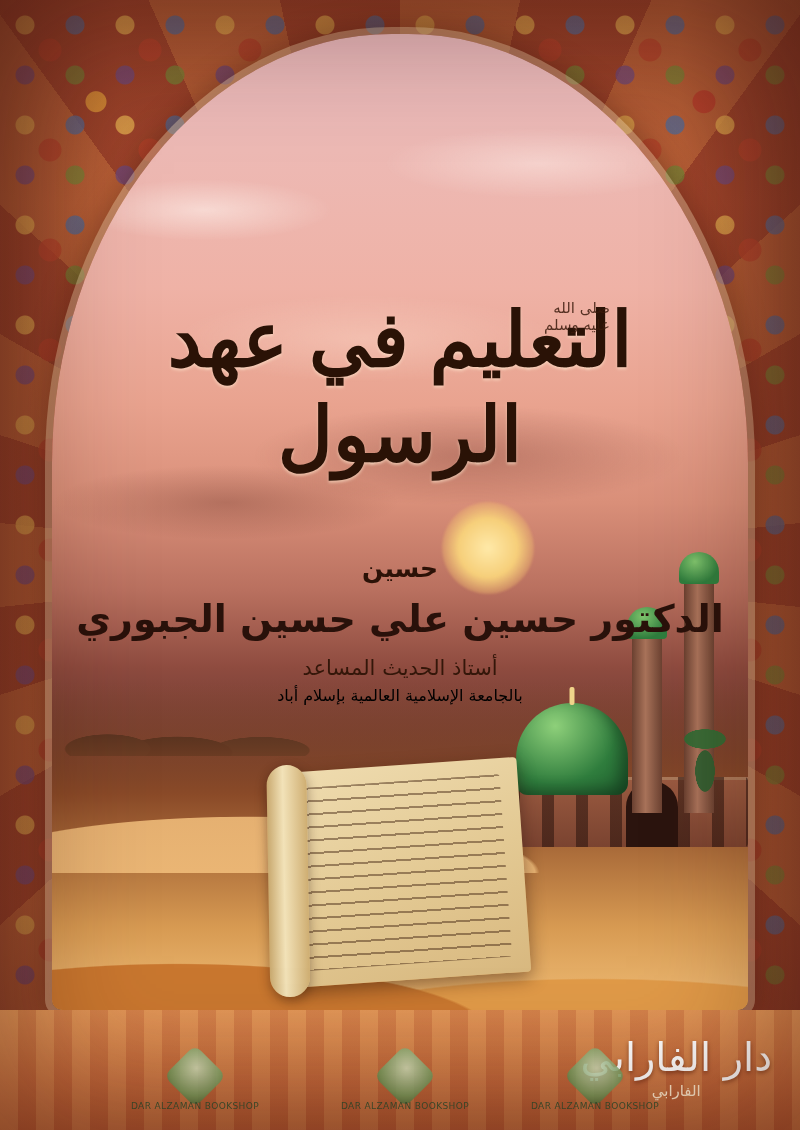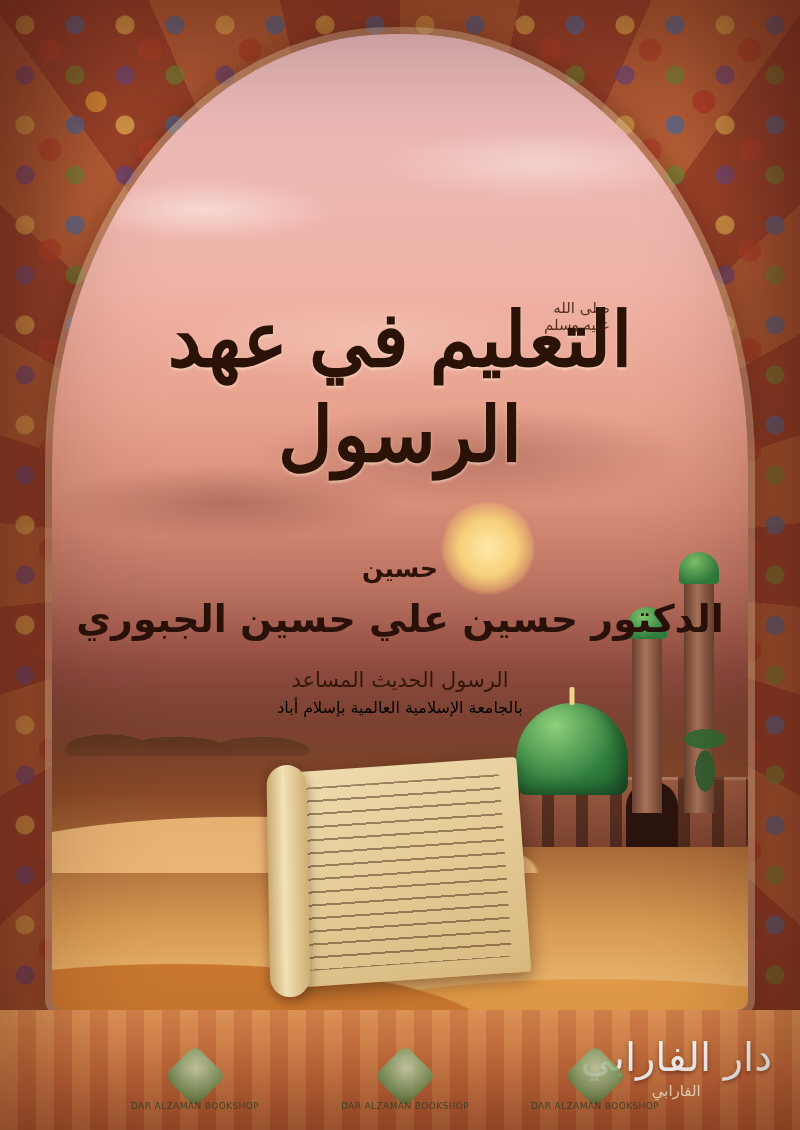--- a/index.html
+++ b/index.html
@@ -194,21 +194,21 @@
   .basmala-stamp{
     position:absolute;right:138px;top:8px;
     font-size:15px;color:#3a1a0c;opacity:.85;line-height:1.15;
     text-align:right;width:70px;
   }
 
   .author-block{
     position:absolute;left:0;right:0;top:520px;text-align:center;color:#2c1207;
   }
   .by-label{font-size:25px;margin-bottom:14px;font-weight:700;}
-  .author-name{font-size:38px;font-weight:700;margin-bottom:27px;color:#29110a;}
+  .author-name{font-size:38px;font-weight:700;margin-bottom:15px;color:#29110a;}
   .author-role{font-size:21px;margin-bottom:6px;color:#331609;}
   .author-affil{font-size:16px;color:#000000;}
 
   
   .bottom-band{
     position:absolute;left:0;right:0;bottom:0;height:120px;
     background:
       repeating-linear-gradient(90deg, rgba(255,200,120,.18) 0 18px, rgba(180,90,50,.18) 18px 36px),
       linear-gradient(180deg,#d98a4f,#c0673a 60%,#a8512d);
   }
@@ -279,21 +279,21 @@
     </div>
 
     <div class="title-area">
       <div class="basmala-stamp">صلى الله عليه وسلم</div>
       <div class="main-title">التعليم في عهد الرسول</div>
     </div>
 
     <div class="author-block">
       <div class="by-label">حسين</div>
       <div class="author-name">الدكتور حسين علي حسين الجبوري</div>
-      <div class="author-role">الرسول الحديث المساعد</div>
+      <div class="author-role">أستاذ الحديث المساعد</div>
       <div class="author-affil">بالجامعة الإسلامية العالمية بإسلام أباد</div>
     </div>
   </div>
 
   <div class="bottom-band">
     <div class="publisher">
       <div class="pub-name">دار الفارابي</div>
       <div class="pub-sub">الفارابي</div>
     </div>
 

